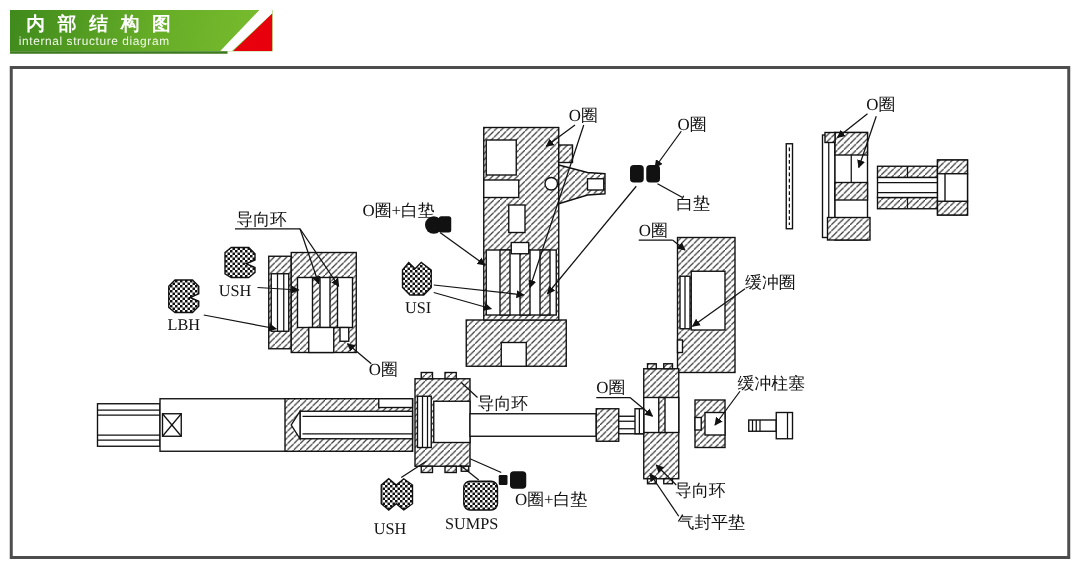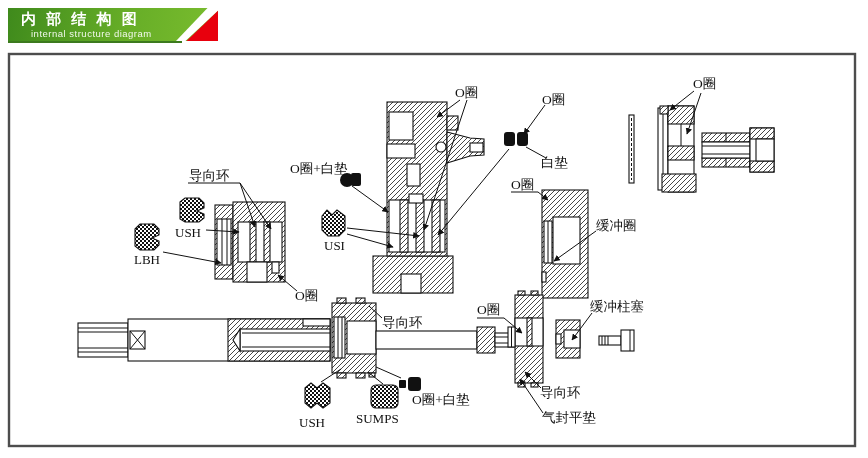--- a/index.html
+++ b/index.html
@@ -8,21 +8,21 @@
   
   .banner{position:absolute;left:8px;top:8px;width:210px;height:33px;
           background:linear-gradient(100deg,#3f8a1c 0%,#66ad27 55%,#7abd2e 100%);}
   .banner-edge{position:absolute;left:0;bottom:-2px;width:83%;height:2px;background:#3c7a1e;}
   .banner-white{position:absolute;inset:0;background:#fff;
           clip-path:polygon(80% 100%,95% 0%,100% 0%,100% 8%,84.5% 100%);}
   .banner-red{position:absolute;inset:0;background:#e8000d;
           clip-path:polygon(85% 100%,100% 8%,100% 100%);}
   .banner-title{position:absolute;left:13px;top:2px;color:#fff;font-size:15px;
           letter-spacing:3px;font-weight:bold;z-index:2;white-space:nowrap;}
-  .banner-subtitle{position:absolute;left:23px;top:20px;color:#f2f9ec;font-size:9.5px;
+  .banner-subtitle{position:absolute;left:7px;top:20px;color:#f2f9ec;font-size:9.5px;
           letter-spacing:.5px;z-index:2;white-space:nowrap;}
   
   svg{position:absolute;left:0;top:0;}
   .hatch{fill:url(#hpat);stroke:#111;stroke-width:1.1;}
   .wht{fill:#fff;stroke:#111;stroke-width:1.1;}
   .seal{fill:url(#spat);stroke:#111;stroke-width:1.1;}
   .blk{fill:#111;stroke:none;}
   .ln{stroke:#111;stroke-width:1;fill:none;}
   .dash{stroke:#111;stroke-width:1;fill:none;stroke-dasharray:3 2;}
   .ldr{stroke:#111;stroke-width:1;fill:none;marker-end:url(#arr);}

